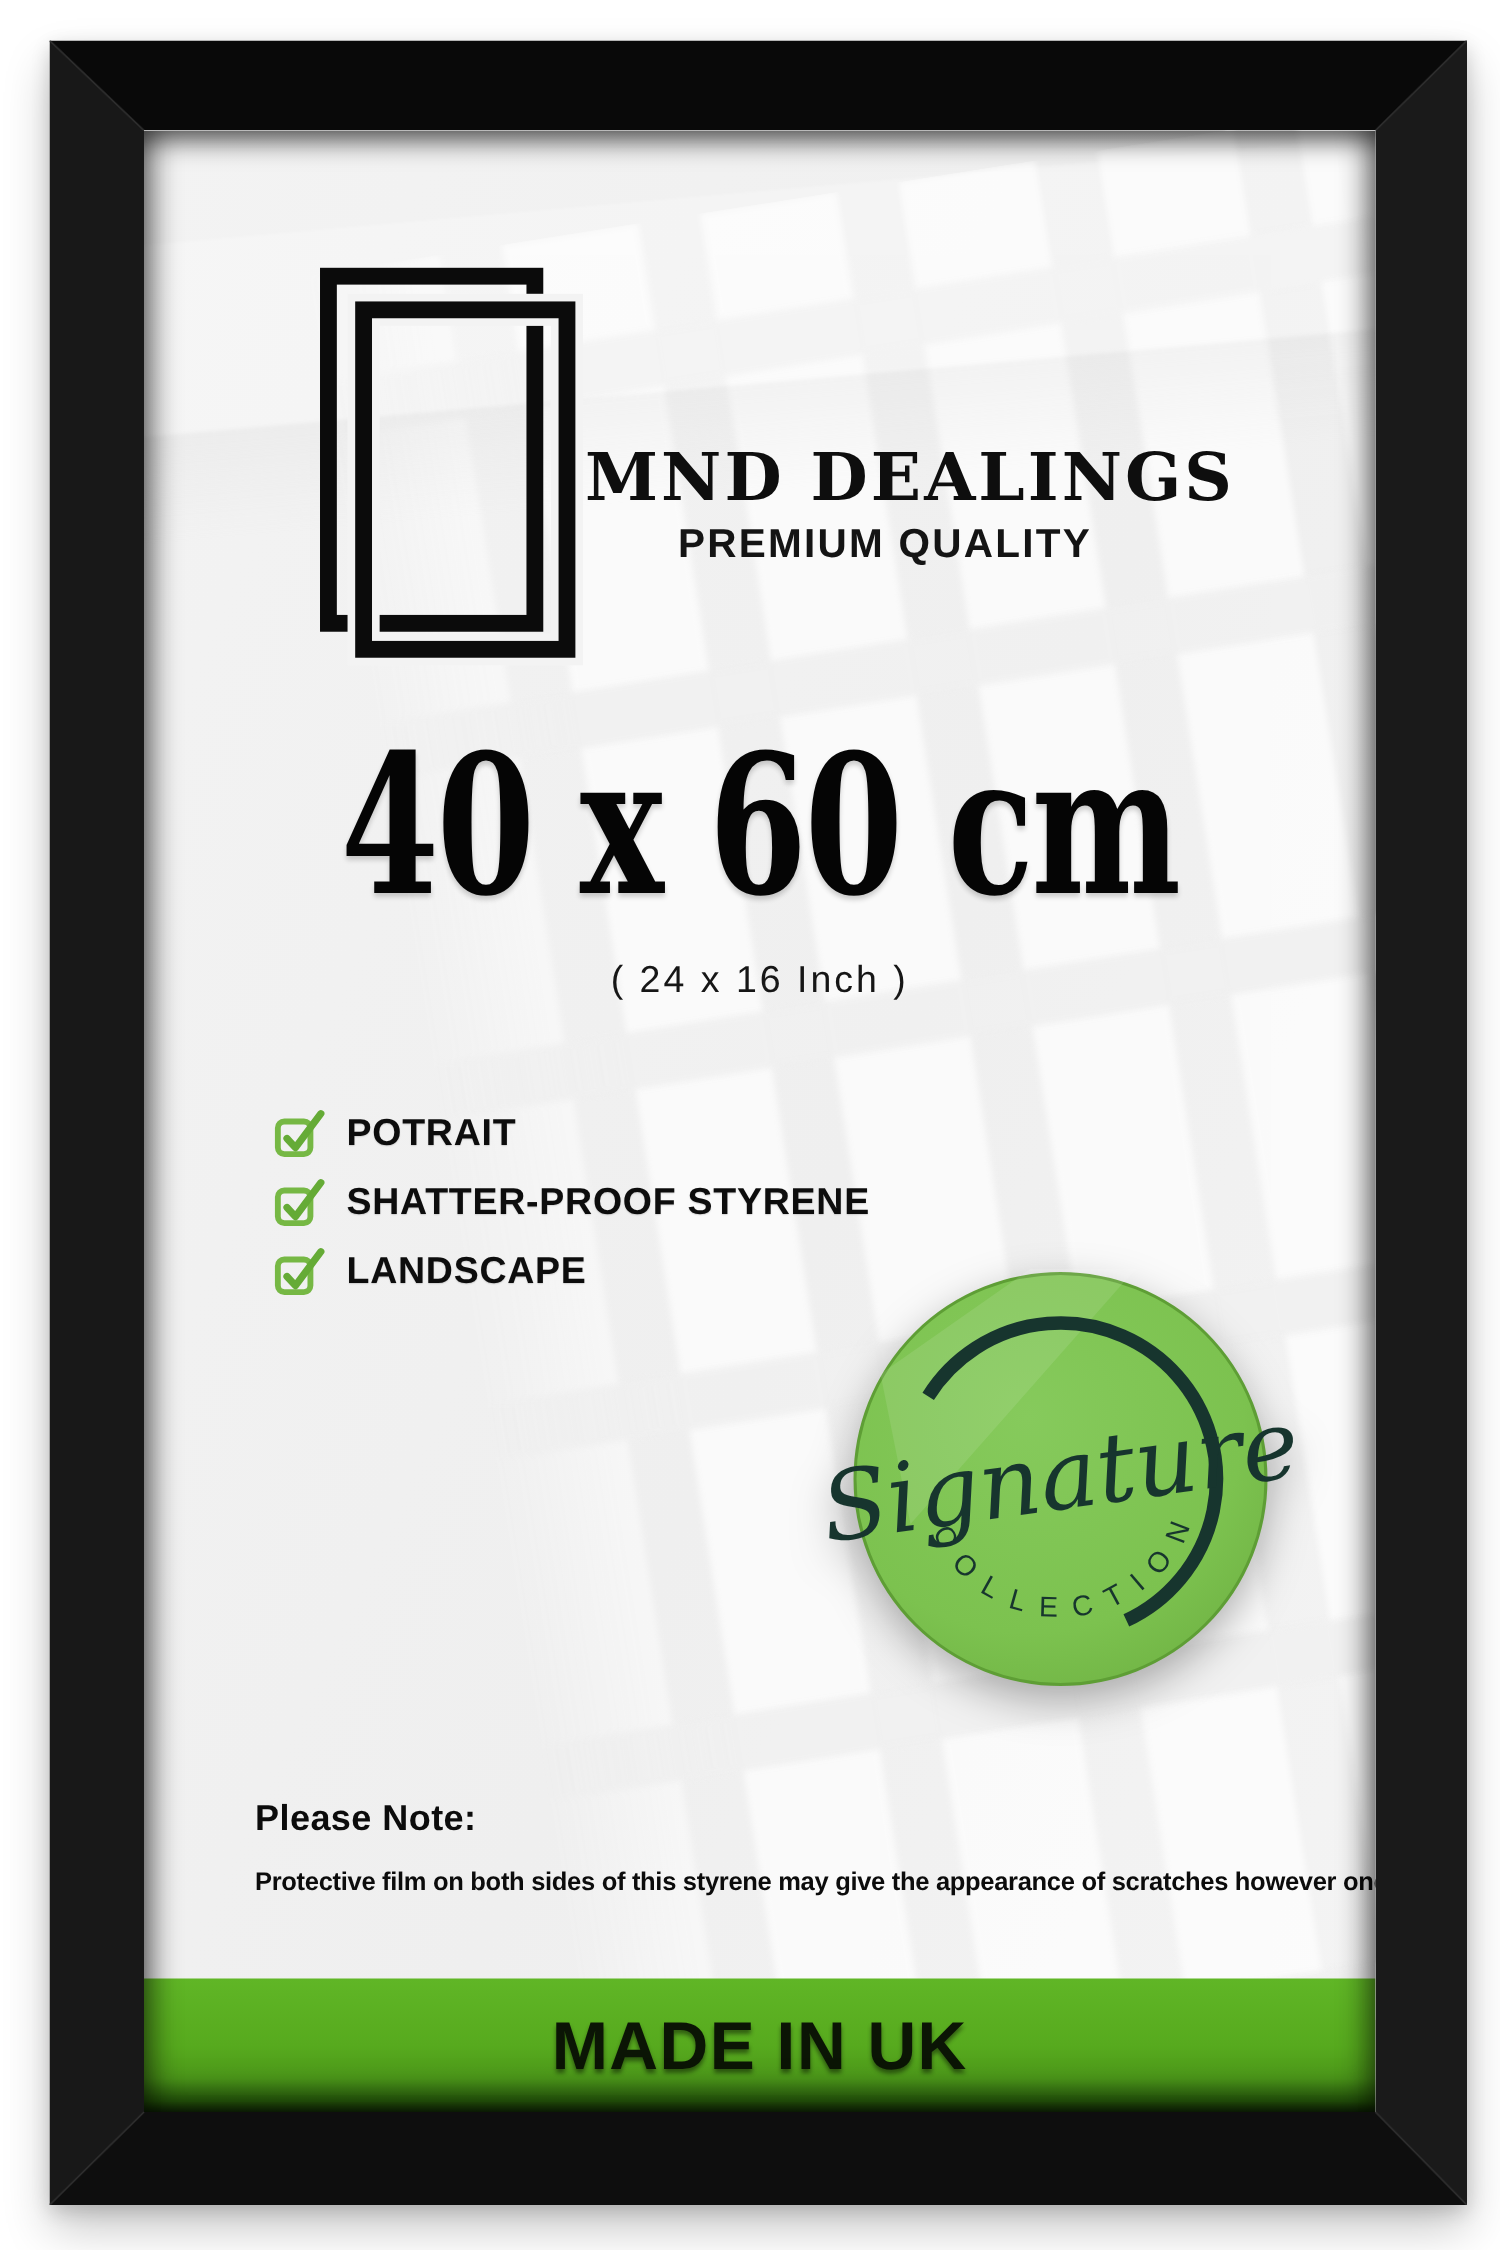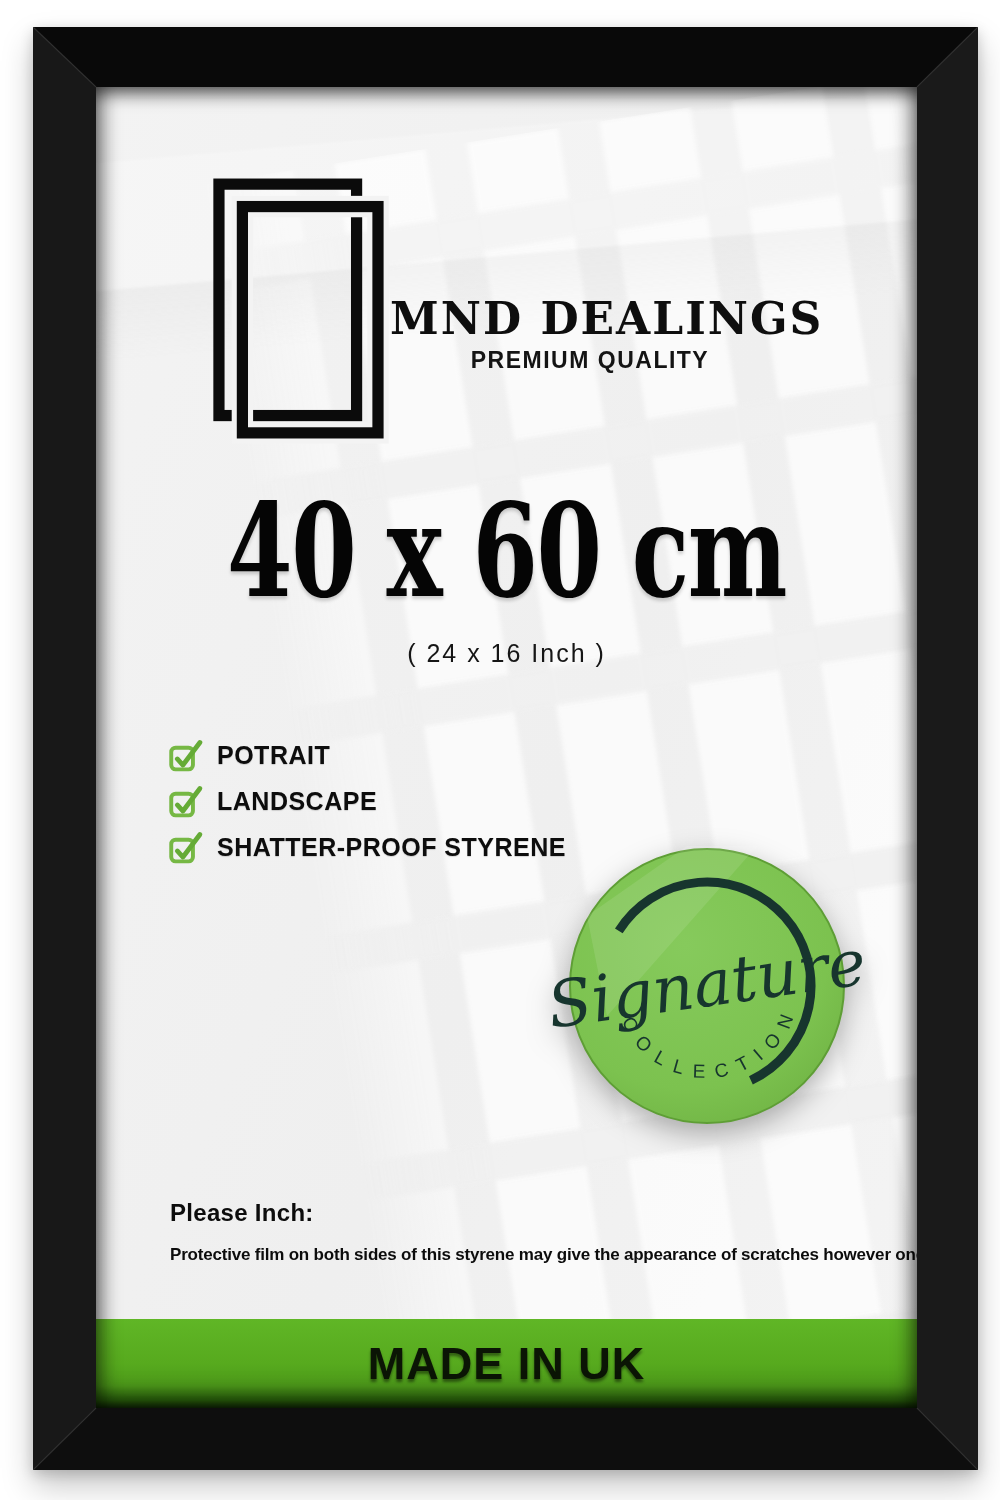--- a/index.html
+++ b/index.html
@@ -28,30 +28,30 @@
   .sheen{position:absolute;left:-60px;top:40px;width:960px;height:200px;z-index:2;
            transform:rotate(-5deg);opacity:.4;filter:blur(1px);
            background:linear-gradient(180deg,rgba(255,255,255,.65) 0 63%,rgba(219,219,219,.6) 64.5%,rgba(241,241,241,0) 100%);}
   
   .logo{position:absolute;left:114px;top:90px;width:180px;height:262px;z-index:5;overflow:visible;}
   
   .brand-name{position:absolute;left:294px;top:206px;width:400px;z-index:5;text-align:center;
            font-family:"DejaVu Serif",serif;font-weight:700;font-size:44px;letter-spacing:2px;
            color:#0e0e0e;white-space:nowrap;}
   .brand-tagline{position:absolute;left:294px;top:260px;width:400px;z-index:5;text-align:center;
-           font-weight:700;font-size:23px;letter-spacing:1.5px;color:#141414;white-space:nowrap;}
+           font-weight:700;font-size:27px;letter-spacing:1.5px;color:#141414;white-space:nowrap;}
   
   .size-metric{position:absolute;left:0;top:400px;width:100%;z-index:5;text-align:center;
            font-family:"DejaVu Serif",serif;font-weight:700;font-size:124px;letter-spacing:-2px;
            color:#050505;line-height:1;transform:scale(.76,1.04);transform-origin:50% 0;
            white-space:nowrap;text-shadow:0 3px 4px rgba(0,0,0,.18);}
   .size-imperial{position:absolute;left:0;top:552px;width:100%;z-index:5;text-align:center;
            font-weight:400;font-size:25px;letter-spacing:2px;color:#161616;white-space:nowrap;}
   
-  .features{position:absolute;left:72px;top:652px;z-index:5;display:flex;flex-direction:column;gap:13px;}
+  .features{position:absolute;left:86px;top:652px;z-index:5;display:flex;flex-direction:column;gap:13px;}
   .feature{display:flex;align-items:center;gap:13px;}
   .feature svg{width:36px;height:33px;overflow:visible;flex:0 0 auto;}
   .feature-label{font-weight:700;font-size:25px;letter-spacing:.5px;color:#0d0d0d;white-space:nowrap;
            text-shadow:0 1px 1px rgba(0,0,0,.15);}
   
   .badge{position:absolute;left:471px;top:759px;width:280px;height:280px;z-index:6;}
   .badge svg{display:block;width:100%;height:100%;overflow:visible;
            filter:drop-shadow(0 10px 14px rgba(0,0,0,.30));}
   .badge .script{font-family:"DejaVu Serif",serif;font-style:italic;font-size:64px;}
   .badge .arc-text{font-family:"Liberation Sans",sans-serif;font-size:19px;letter-spacing:11px;font-weight:400;}
@@ -108,28 +108,28 @@
           <rect x="3" y="10" width="25" height="25" rx="5" fill="none" stroke="#76b844" stroke-width="4.5"></rect>
           <polyline points="10,23 16.5,30 36,4" fill="none" stroke="#65ab36" stroke-width="5.5" stroke-linecap="round" stroke-linejoin="round"></polyline>
         </svg>
         <span class="feature-label">POTRAIT</span>
       </div>
       <div class="feature">
         <svg viewBox="0 0 40 38">
           <rect x="3" y="10" width="25" height="25" rx="5" fill="none" stroke="#76b844" stroke-width="4.5"></rect>
           <polyline points="10,23 16.5,30 36,4" fill="none" stroke="#65ab36" stroke-width="5.5" stroke-linecap="round" stroke-linejoin="round"></polyline>
         </svg>
-        <span class="feature-label">LANDSCAPE</span>
+        <span class="feature-label">SHATTER-PROOF STYRENE</span>
       </div>
       <div class="feature">
         <svg viewBox="0 0 40 38">
           <rect x="3" y="10" width="25" height="25" rx="5" fill="none" stroke="#76b844" stroke-width="4.5"></rect>
           <polyline points="10,23 16.5,30 36,4" fill="none" stroke="#65ab36" stroke-width="5.5" stroke-linecap="round" stroke-linejoin="round"></polyline>
         </svg>
-        <span class="feature-label">SHATTER-PROOF STYRENE</span>
+        <span class="feature-label">LANDSCAPE</span>
       </div>
     </div>
 
     <div class="badge">
       <svg viewBox="0 0 280 280">
         <defs>
           <radialGradient id="badgeGreen" cx="42%" cy="35%" r="75%">
             <stop offset="0%" stop-color="#86ca5c"></stop>
             <stop offset="70%" stop-color="#7cc24f"></stop>
             <stop offset="100%" stop-color="#6fb243"></stop>
@@ -140,21 +140,21 @@
         <path d="M 51.8 84.9 A 104 104 0 1 1 183.9 234.3" fill="none" stroke="#17352e" stroke-width="9"></path>
         <text class="script" x="140" y="160" text-anchor="middle" fill="#17352e" transform="rotate(-8 140 140)">Signature</text>
         <path id="collArc" d="M 53.6 171.5 A 92 92 0 0 0 230.6 156" fill="none"></path>
         <text class="arc-text" fill="#17352e">
           <textPath href="#collArc" startOffset="4">COLLECTION</textPath>
         </text>
       </svg>
     </div>
 
     <div class="note">
-      <div class="note-heading">Please Inch:</div>
+      <div class="note-heading">Please Note:</div>
       <div class="note-body">
         <div>Protective film on both sides of this styrene may give the appearance of scratches however once</div>
       </div>
     </div>
 
     <div class="banner">
       <span class="banner-label">MADE IN UK</span>
     </div>
 
   </div>

